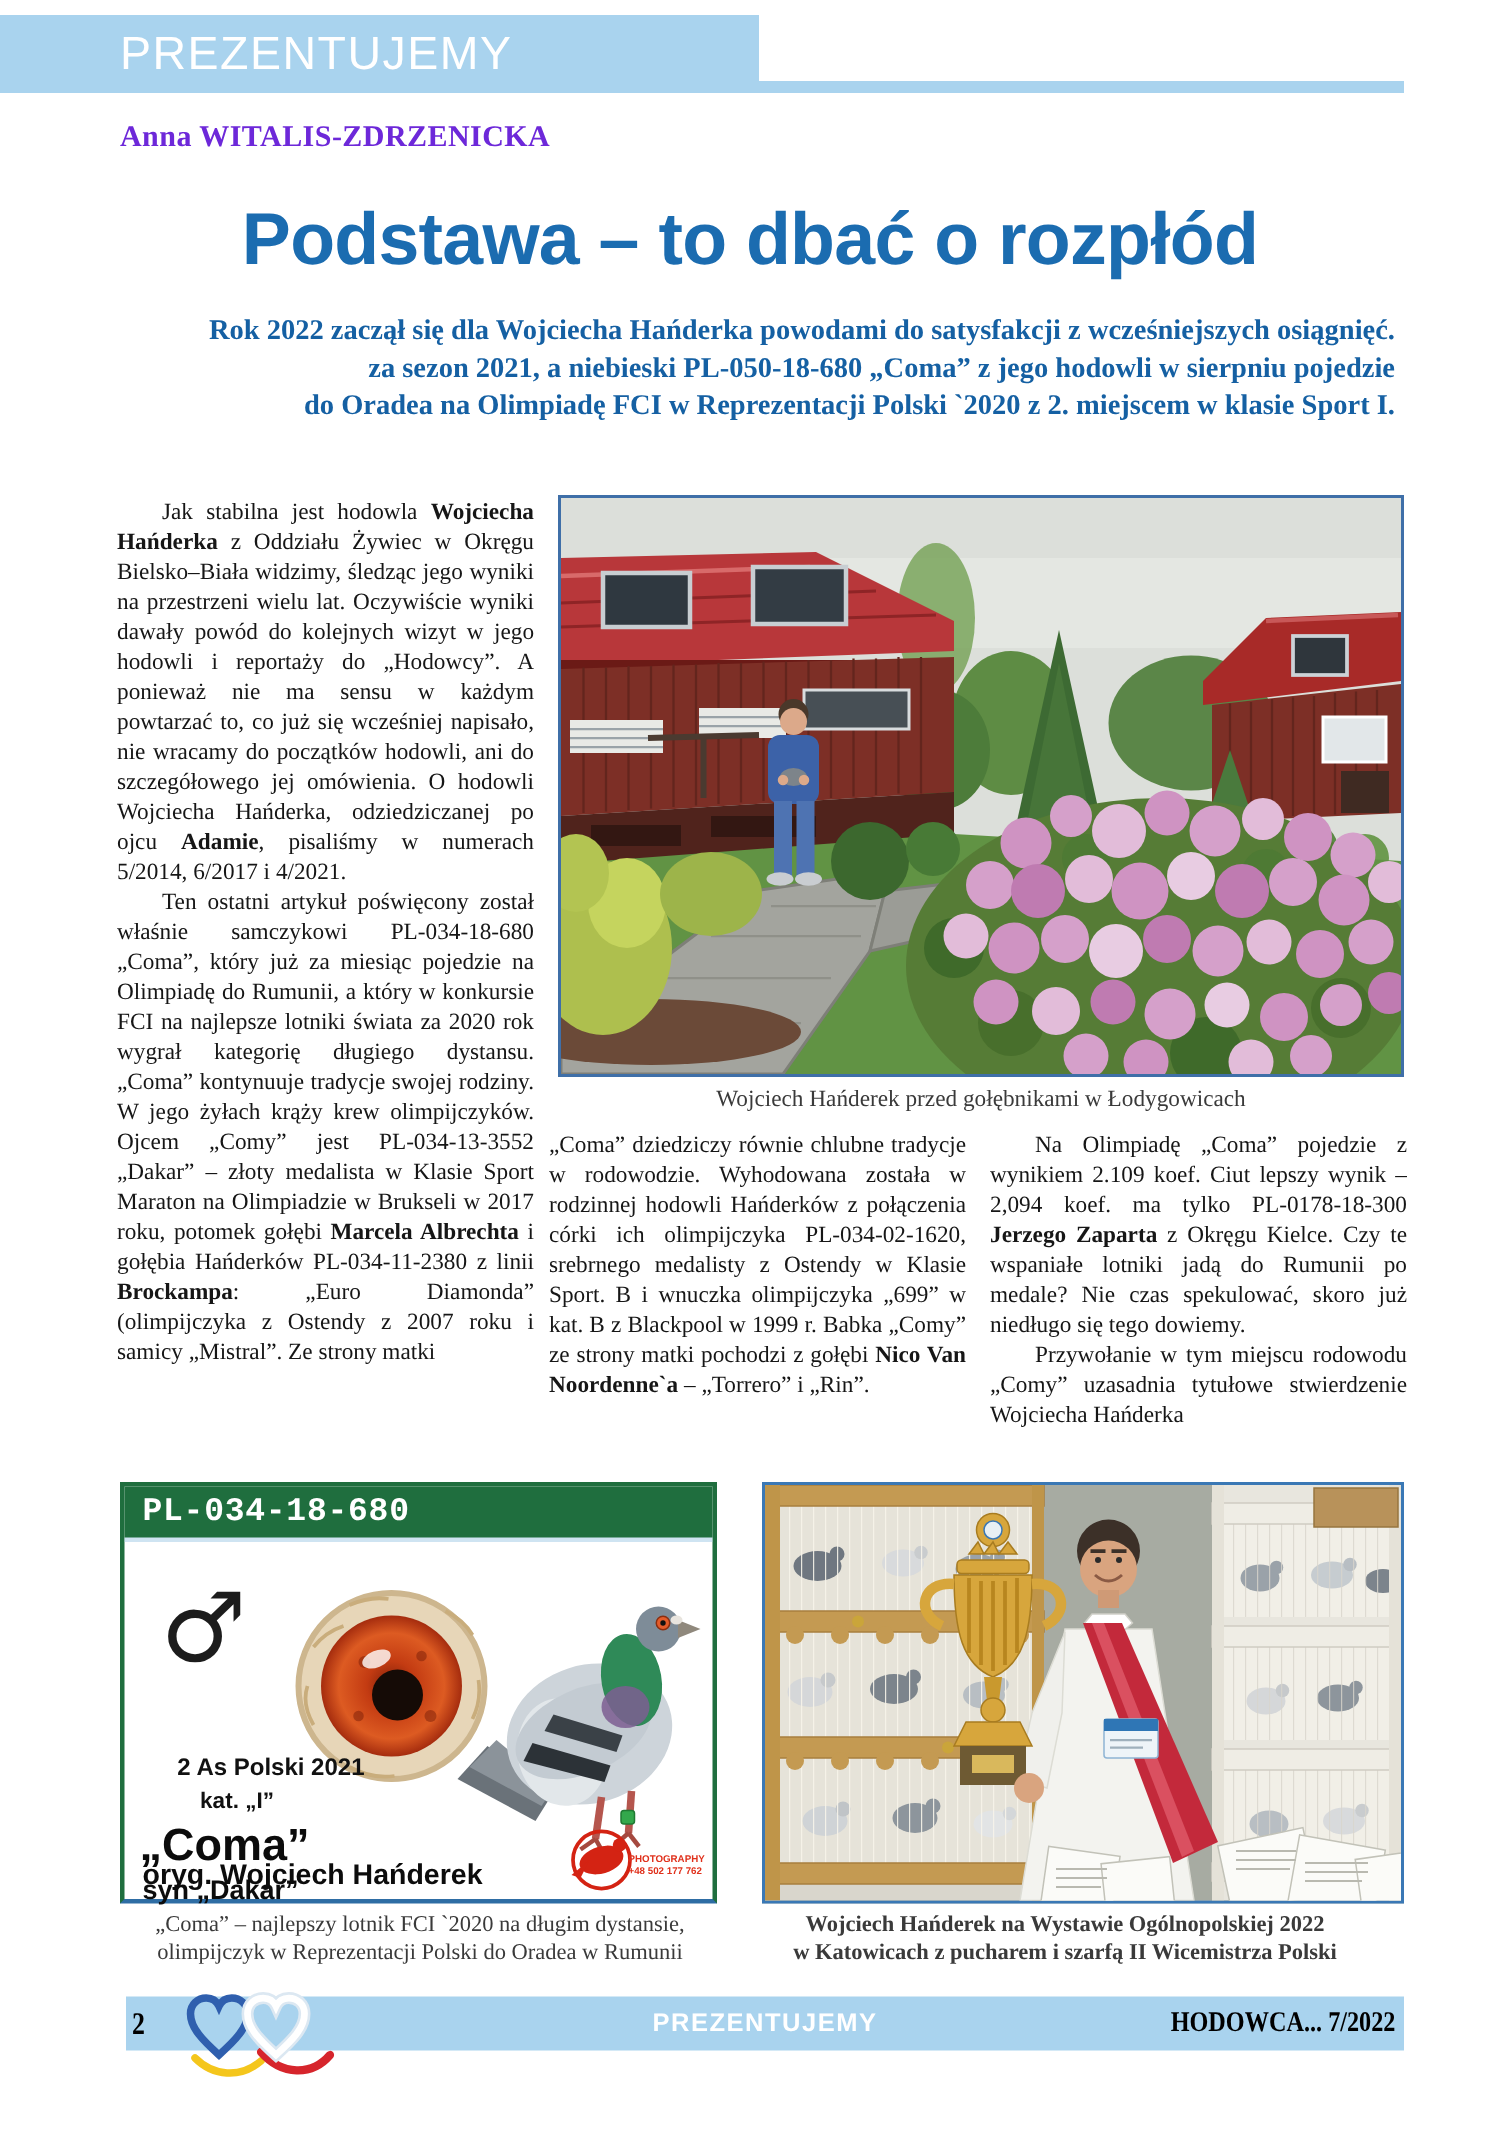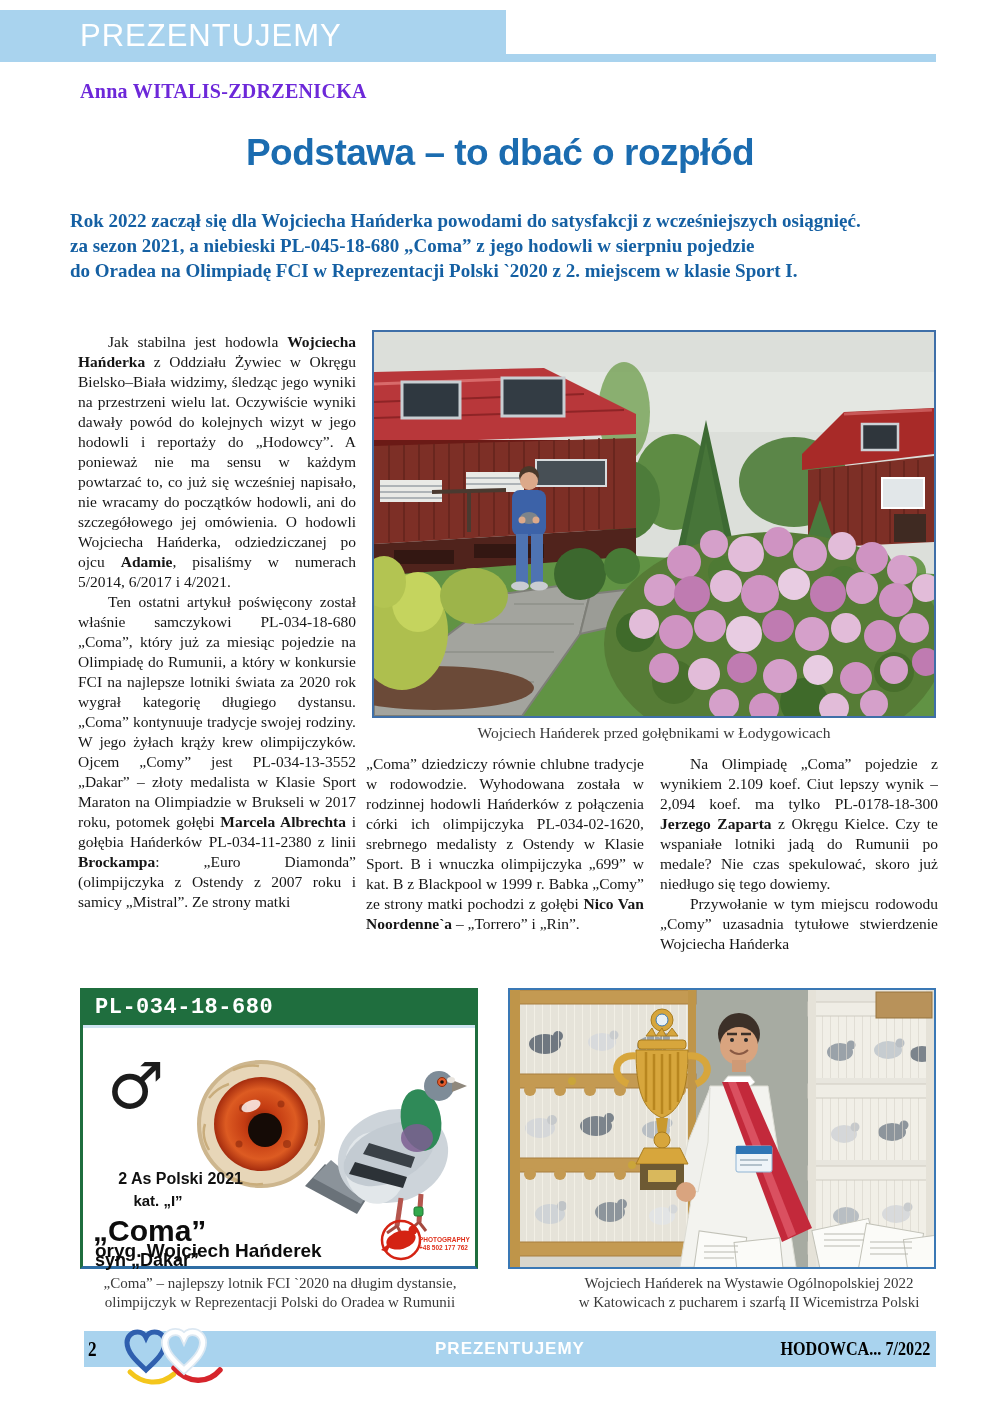--- a/index.html
+++ b/index.html
@@ -6,38 +6,38 @@
   .page{position:relative;width:1000px;height:1426px;background:#fff;overflow:hidden;
         font-family:"Liberation Serif",serif;}
   
   .hband{position:absolute;left:0;top:10px;width:506px;height:52px;background:#a9d3ee;}
   .hband-label{position:absolute;left:80px;top:0;line-height:52px;color:#fff;
 ermo    font-weight:bold;font-size:31px;letter-spacing:1px;font-family:"Liberation Sans",sans-serif;}
   .hband-ext{position:absolute;left:506px;top:54px;width:430px;height:8px;background:#a9d3ee;}
   .author{position:absolute;left:80px;top:80px;font-size:20px;font-weight:600;color:#6d28d9;
     font-family:"Liberation Serif",serif;letter-spacing:.3px;}
   .title{position:absolute;left:0;top:132px;width:1000px;margin:0;text-align:center;
-    font-family:"Liberation Sans",sans-serif;font-weight:bold;font-size:37px;color:#1b6cb0;letter-spacing:-.5px;}
-  .lead{position:absolute;left:70px;top:208px;width:860px;text-align:left;
+    font-family:"Liberation Sans",sans-serif;font-weight:bold;font-size:49px;color:#1b6cb0;letter-spacing:-.5px;}
+  .lead{position:absolute;left:70px;top:208px;width:860px;text-align:right;
     font-weight:bold;font-size:19px;line-height:25px;color:#1560a3;}
   
   .col{position:absolute;overflow:hidden;font-size:15.5px;line-height:20px;color:#161616;}
   .col p{margin:0;text-align:justify;}
   .col p.ind{text-indent:30px;}
   .col1{left:78px;top:332px;width:278px;height:656px;}
   .col2{left:366px;top:754px;width:278px;height:234px;}
   .col3{left:660px;top:754px;width:278px;height:234px;}
   
   .photo-main{position:absolute;left:372px;top:330px;width:564px;height:388px;
     border:2px solid #3f6fa8;box-sizing:border-box;background:#dcdfda;}
   .cap-main{position:absolute;left:372px;top:724px;width:564px;text-align:center;
     font-size:15.5px;color:#3a3a3a;}
   .cap2{position:absolute;top:1274px;text-align:center;font-size:15px;line-height:19px;color:#3a3a3a;}
   .cap-card{left:70px;width:420px;}
-  .cap-trophy{left:535px;width:428px;}
+  .cap-trophy{left:496px;width:428px;font-weight:bold;}
   
   .card{position:absolute;left:80px;top:988px;width:398px;height:281px;box-sizing:border-box;
     border:3px solid #1f6e3e;border-bottom-color:#2e6da4;background:#fff;}
   .card-head{position:relative;height:34px;background:#1f6e3e;border-bottom:3px solid #cfe4f2;}
   .card-ring{position:absolute;left:12px;top:0;line-height:34px;color:#fff;font-weight:bold;
     font-size:22px;font-family:Liberation Mono, monospace;letter-spacing:.5px;}
   .card-body{position:relative;width:100%;height:238px;font-family:"Liberation Sans",sans-serif;}
   .card-sex{position:absolute;left:24px;top:26px;font-size:64px;color:#1c1c1c;
     font-family:"DejaVu Sans",sans-serif;line-height:1;}
   .card-award1{position:absolute;left:0;top:142px;width:160px;text-align:right;font-weight:bold;font-size:16px;color:#111;}
@@ -66,21 +66,21 @@
 
   <div class="hband">
     <span class="hband-label">PREZENTUJEMY</span>
   </div>
   <div class="hband-ext"></div>
   <div class="author">Anna WITALIS-ZDRZENICKA</div>
   <h1 class="title">Podstawa – to dbać o rozpłód</h1>
 
   <div class="lead">
     <div>Rok 2022 zaczął się dla Wojciecha Hańderka powodami do satysfakcji z wcześniejszych osiągnięć.</div>
-    <div>za sezon 2021, a niebieski PL-045-18-680 „Coma” z jego hodowli w sierpniu pojedzie</div>
+    <div>za sezon 2021, a niebieski PL-050-18-680 „Coma” z jego hodowli w sierpniu pojedzie</div>
     <div>do Oradea  na Olimpiadę FCI w Reprezentacji Polski `2020 z 2. miejscem w klasie Sport I.</div>
   </div>
 
   <div class="col col1">
     <p class="ind"><span>Jak stabilna jest hodowla </span><b>Wojciecha Hańderka</b><span> z Oddziału Żywiec w Okręgu Bielsko–Biała widzimy, śledząc jego wyniki na przestrzeni wielu lat. Oczywiście wyniki dawały powód do kolejnych wizyt w jego hodowli i reportaży do „Hodowcy”. A ponieważ nie ma sensu w każdym powtarzać to, co już się wcześniej napisało, nie wracamy do początków hodowli, ani do szczegółowego jej omówienia. O hodowli Wojciecha Hańderka, odziedziczanej po ojcu </span><b>Adamie</b><span>,  pisaliśmy w numerach 5/2014, 6/2017 i 4/2021.</span></p>
     <p class="ind"><span>Ten ostatni artykuł poświęcony został właśnie samczykowi PL-034-18-680 „Coma”, który już za miesiąc pojedzie na Olimpiadę do Rumunii, a który w konkursie FCI na najlepsze lotniki świata za 2020 rok wygrał kategorię długiego dystansu. „Coma” kontynuuje tradycje swojej rodziny. W jego żyłach krąży krew olimpijczyków. Ojcem „Comy” jest PL-034-13-3552 „Dakar” – złoty medalista w Klasie Sport Maraton na Olimpiadzie w Brukseli w 2017 roku, potomek gołębi </span><b>Marcela Albrechta</b><span> i gołębia Hańderków PL-034-11-2380 z linii </span><b>Brockampa</b><span>: „Euro Diamonda” (olimpijczyka z Ostendy z 2007 roku i samicy „Mistral”. Ze strony matki</span></p>
   </div>
   <div class="col col2">
     <p><span>„Coma” dziedziczy równie chlubne tradycje w rodowodzie. Wyhodowana została w rodzinnej hodowli Hańderków z połączenia córki ich olimpijczyka PL-034-02-1620, srebrnego medalisty z Ostendy w Klasie Sport. B i wnuczka olimpijczyka „699” w kat. B z Blackpool w 1999 r. Babka „Comy” ze strony matki pochodzi z gołębi </span><b>Nico Van Noordenne`a</b><span> – „Torrero” i „Rin”.</span></p>
   </div>

